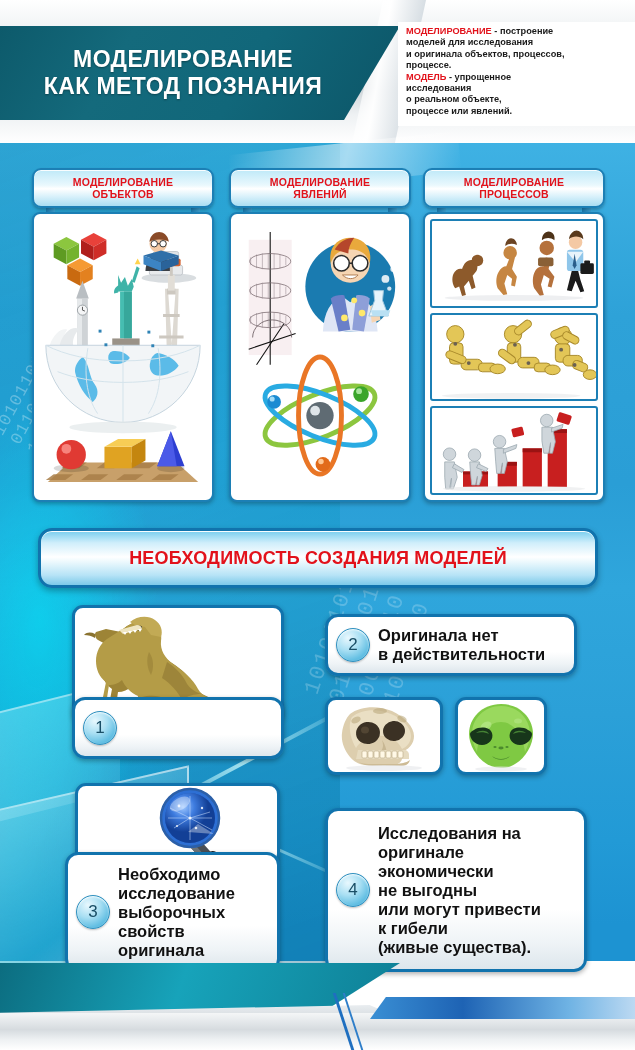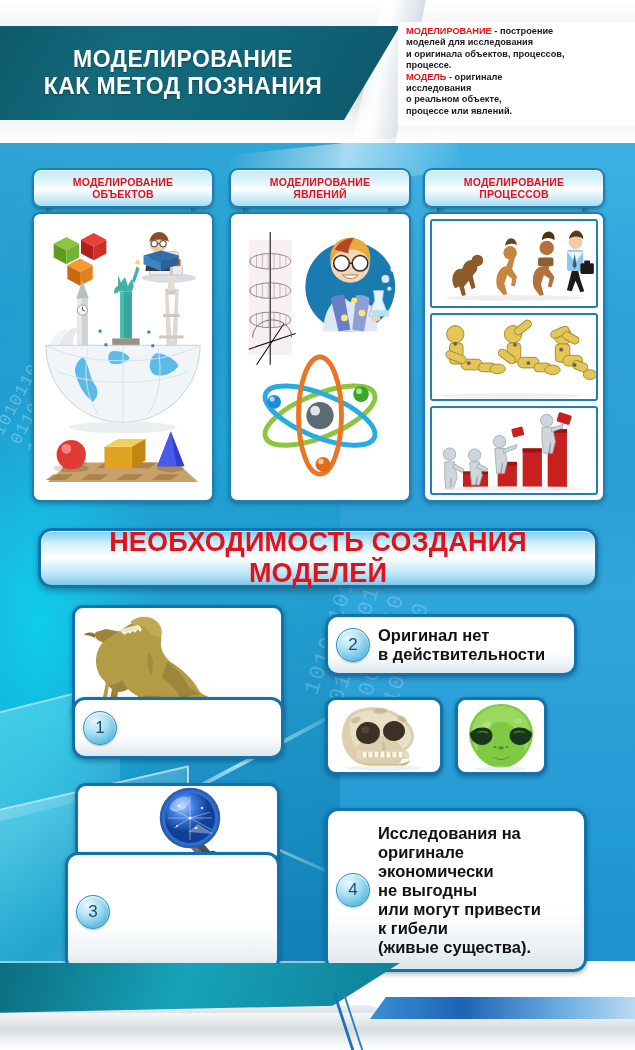--- a/index.html
+++ b/index.html
@@ -157,22 +157,22 @@
 
   
   .banner {
     position:absolute; left:38px; top:528px; width:560px; height:60px;
     border:3px solid #1173ad; border-radius:14px;
     background:linear-gradient(180deg,#78cdee 0%,#cfeefb 22%,#ffffff 48%,#eaf8fd 58%,#b6e3f6 82%,#7cc9e9 100%);
     box-shadow:0 3px 6px rgba(0,0,0,.3), inset 0 1px 0 rgba(255,255,255,.95);
     display:flex; align-items:center; justify-content:center;
   }
   .banner-text {
-    color:#e2121b; font-weight:bold; font-size:27px; letter-spacing:.2px;
-    text-align:center;
+    color:#e2121b; font-weight:bold; font-size:18px; letter-spacing:.2px;
+    text-align:right;
   }
 
   
   .pill {
     position:absolute;
     border:3px solid #1173ad; border-radius:13px;
     background:linear-gradient(180deg,#ffffff 0%,#ffffff 62%,#eef3f6 84%,#dde6ec 100%);
     box-shadow:0 2px 5px rgba(0,0,0,.32), inset 0 1px 0 #fff;
     display:flex; align-items:center;
     padding:6px 10px 6px 8px;
@@ -272,21 +272,21 @@
     <div class="header-sliver"></div>
     <div class="title-shape">
       <div class="title-text">МОДЕЛИРОВАНИЕ
 КАК МЕТОД ПОЗНАНИЯ</div>
     </div>
     <div class="def-box">
       <div class="def-line"><span class="def-key">МОДЕЛИРОВАНИЕ</span><span> - построение</span></div>
       <div class="def-line">моделей  для исследования</div>
       <div class="def-line">и оригинала объектов,  процессов,</div>
       <div class="def-line">процессе.</div>
-      <div class="def-line"><span class="def-key">МОДЕЛЬ</span><span> - оригинале</span></div>
+      <div class="def-line"><span class="def-key">МОДЕЛЬ</span><span> - упрощенное</span></div>
       <div class="def-line">исследования</div>
       <div class="def-line">о реальном объекте,</div>
       <div class="def-line">процессе или явлений.</div>
     </div>
   </div>
 
   <div class="bg-shine-top"></div>
 
   <div class="cards">
 
@@ -643,21 +643,21 @@
       <ellipse cx="100" cy="106" rx="62" ry="4" fill="#e4e7e9" opacity=".65"></ellipse>
     </svg>
   </div>
 
   <div class="pill" id="pill-1">
     <div class="num">1</div>
   </div>
 
   <div class="pill" id="pill-2">
     <div class="num">2</div>
-    <div class="pill-text">Оригинал нет
+    <div class="pill-text">Оригинала нет
 в действительности</div>
   </div>
 
   <div class="imgcard" id="img-skull">
     <svg class="art" viewBox="0 0 112 72">
       <path d="M22 14c10-8 28-9 42-3 13 6 22 16 22 25 0 7-4 12-10 15l-2 8c-1 4-5 6-10 6H38c-6 0-12-3-16-8-6-7-9-16-8-24 1-8 4-15 8-19z" fill="#ddceae"></path>
       <path d="M24 17c9-8 26-9 39-3 12 5 20 14 20 22 0 6-4 11-9 13-3-7-10-12-19-13-12-1-22 4-27 12-5-8-7-18-6-25 1-3 1-5 2-6z" fill="#eadfc4"></path>
       <ellipse cx="40" cy="33" rx="12" ry="11" fill="#3b3124" transform="rotate(-8 40 33)"></ellipse>
       <ellipse cx="66" cy="31" rx="11" ry="10" fill="#3b3124" transform="rotate(-6 66 31)"></ellipse>
       <ellipse cx="37" cy="30" rx="4" ry="3.5" fill="#5c4e3a" opacity=".7"></ellipse>
@@ -731,20 +731,25 @@
         <circle cx="112" cy="32" r="1.5"></circle>
       </g>
       <path d="M120 38l16 10-26-2z" fill="#ffffff" opacity=".35"></path>
       <ellipse cx="102" cy="18" rx="11" ry="6" fill="#ffffff" opacity=".35" transform="rotate(-28 102 18)"></ellipse>
       <circle cx="112" cy="32" r="29" fill="none" stroke="#2b5fa8" stroke-width="2.5"></circle>
     </svg>
   </div>
 
   <div class="pill" id="pill-3">
     <div class="num">3</div>
+    <div class="pill-text">Необходимо
+исследование
+выборочных
+свойств
+оригинала</div>
   </div>
 
   <div class="pill" id="pill-4">
     <div class="num">4</div>
     <div class="pill-text">Исследования на
 оригинале
 экономически
 не выгодны
 или могут привести
 к гибели

